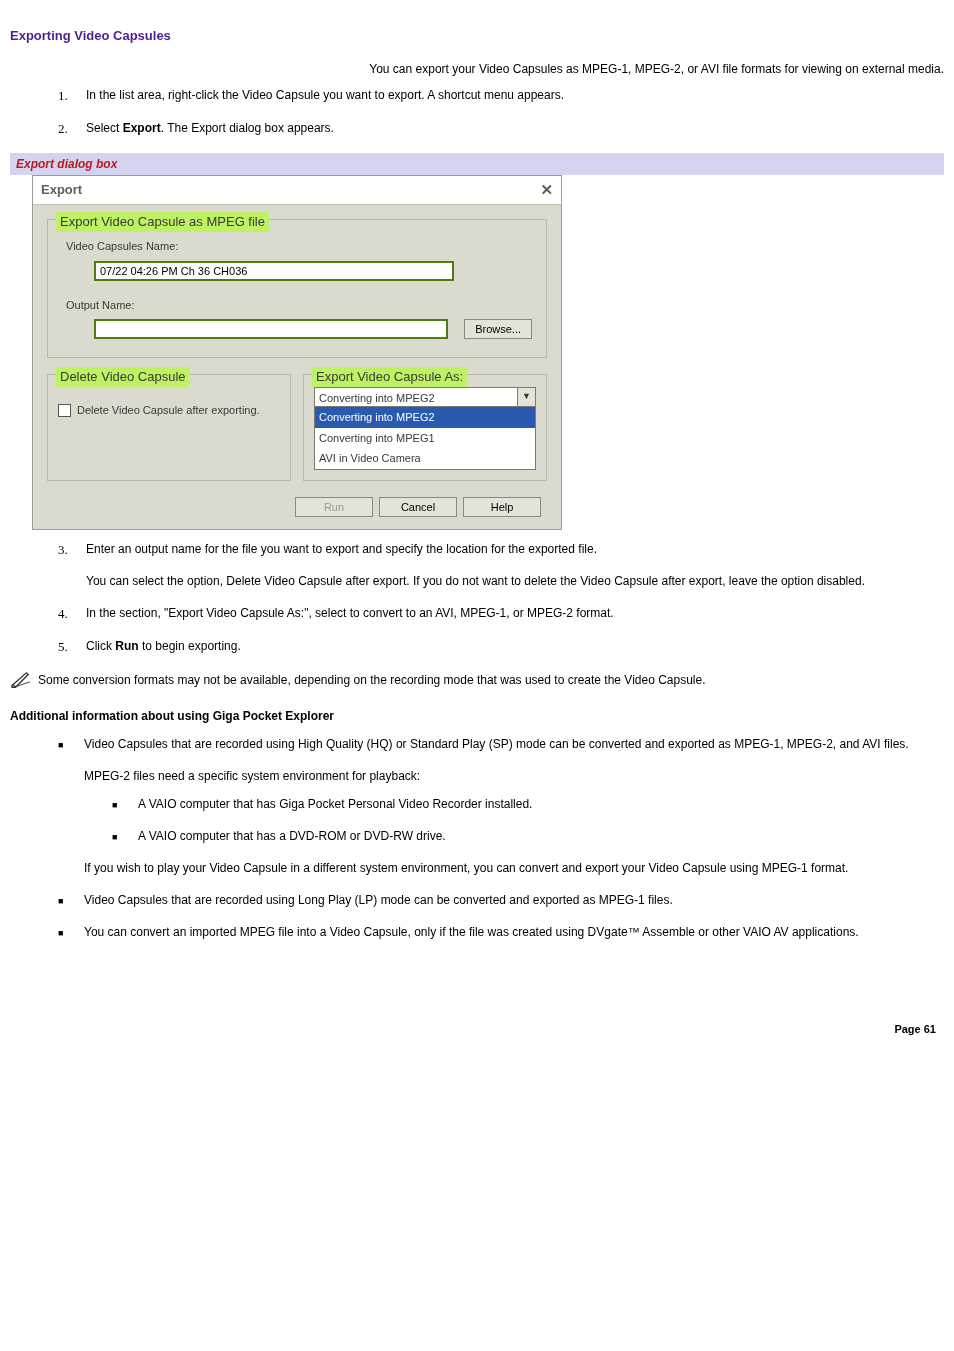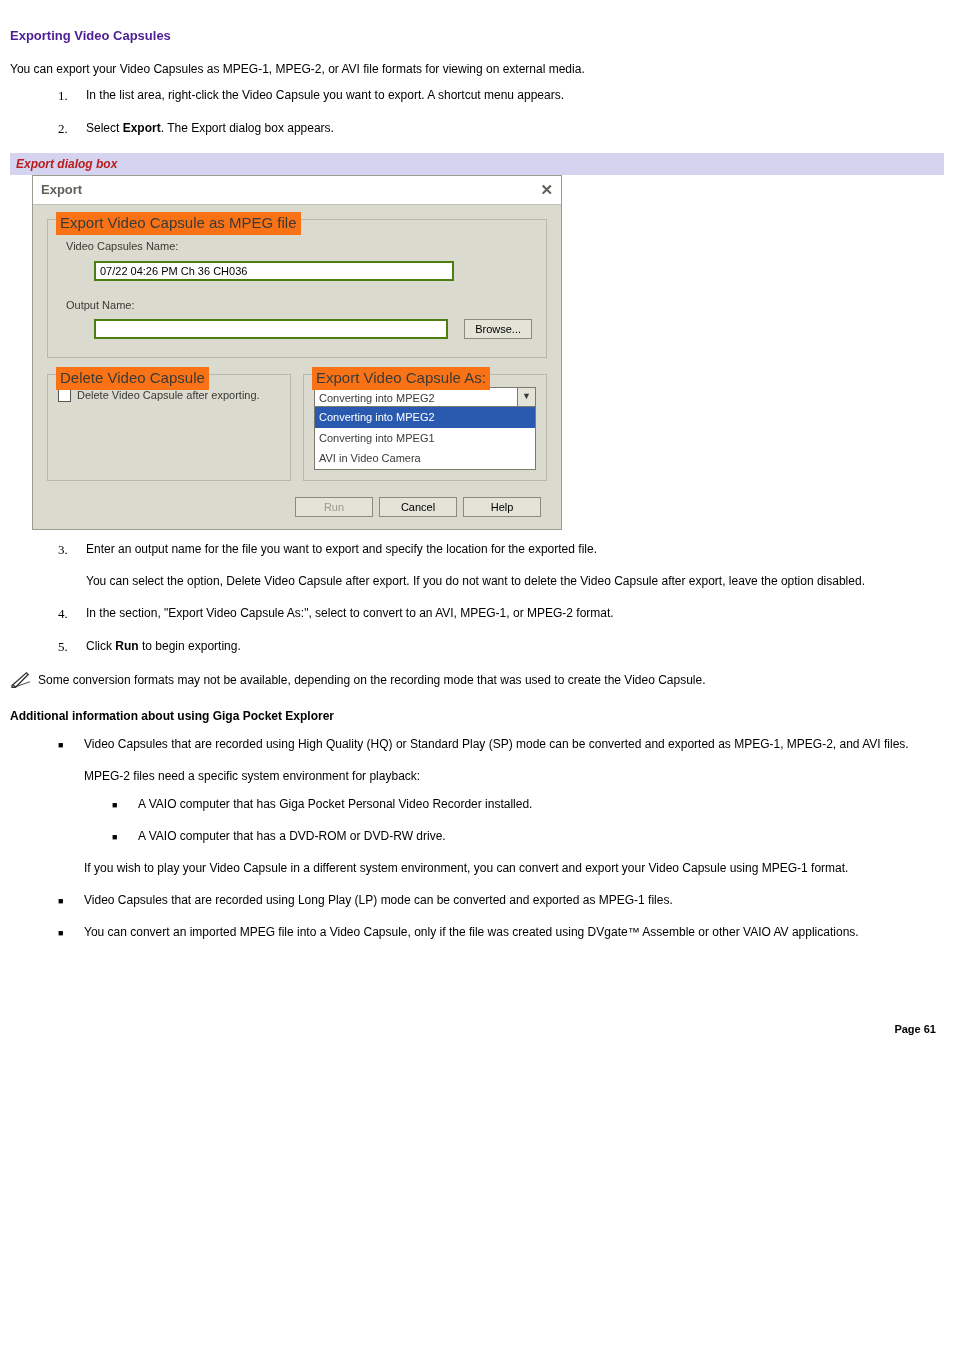--- a/index.html
+++ b/index.html
@@ -11,21 +11,21 @@
     padding: 8px 10px;
     width: 954px;
     line-height: 1.5;
   }
   .heading1 {
     color: #4c1d95;
     font-size: 13px;
     font-weight: bold;
     margin: 18px 0 14px 0;
   }
-  .para { margin: 10px 0 7px 0; }
+  .para { margin: 10px 0 7px 0; text-align: right; }
   ol.numlist {
     list-style: none;
     padding: 0;
     margin: 0 0 10px 0;
   }
   ol.numlist > li {
     display: flex;
     align-items: flex-start;
     margin: 8px 0 14px 0;
     padding-left: 48px;
@@ -71,23 +71,23 @@
   .dialog-body { padding: 8px 14px 12px 14px; }
   .groupbox {
     border: 1px solid #b8b8ac;
     margin: 6px 0 10px 0;
     padding: 12px 14px 18px 14px;
     position: relative;
   }
   .groupbox .legend {
     position: absolute;
     top: -8px; left: 8px;
-    background: #f97316;
+    background: #bef264;
     padding: 0 4px;
-    font-size: 15px;
+    font-size: 13px;
   }
   .field-label { margin: 6px 0 6px 4px; }
   .textfield {
     display: block;
     width: 360px;
     margin: 6px 0 16px 32px;
     padding: 2px 4px;
     font-size: 11px;
     border: 2px solid #4d7c0f;
     background: #fff;
@@ -104,21 +104,21 @@
     background: #e3e3d7;
     padding: 2px 10px;
     font-size: 11px;
     cursor: pointer;
     height: 20px;
   }
   .btn.disabled { color: #9a9a8e; cursor: default; }
   .row-output .btn { margin-left: 16px; }
   .two-boxes { display: flex; gap: 12px; }
   .two-boxes .groupbox { flex: 1; min-height: 70px; padding: 12px 10px 10px 10px; }
-  .checkbox-row { display: flex; align-items: center; gap: 6px; margin-top: 0; }
+  .checkbox-row { display: flex; align-items: center; gap: 6px; margin-top: 15px; }
   .checkbox-box { width: 13px; height: 13px; border: 1px solid #555; background: #fff; display:inline-block; }
   .combo {
     display: flex;
     border: 1px solid #7a7a6e;
     background: #fff;
     height: 20px;
   }
   .combo .combo-text { flex: 1; padding: 2px 4px; font-size:11px; }
   .combo .combo-arrow {
     width: 18px;

